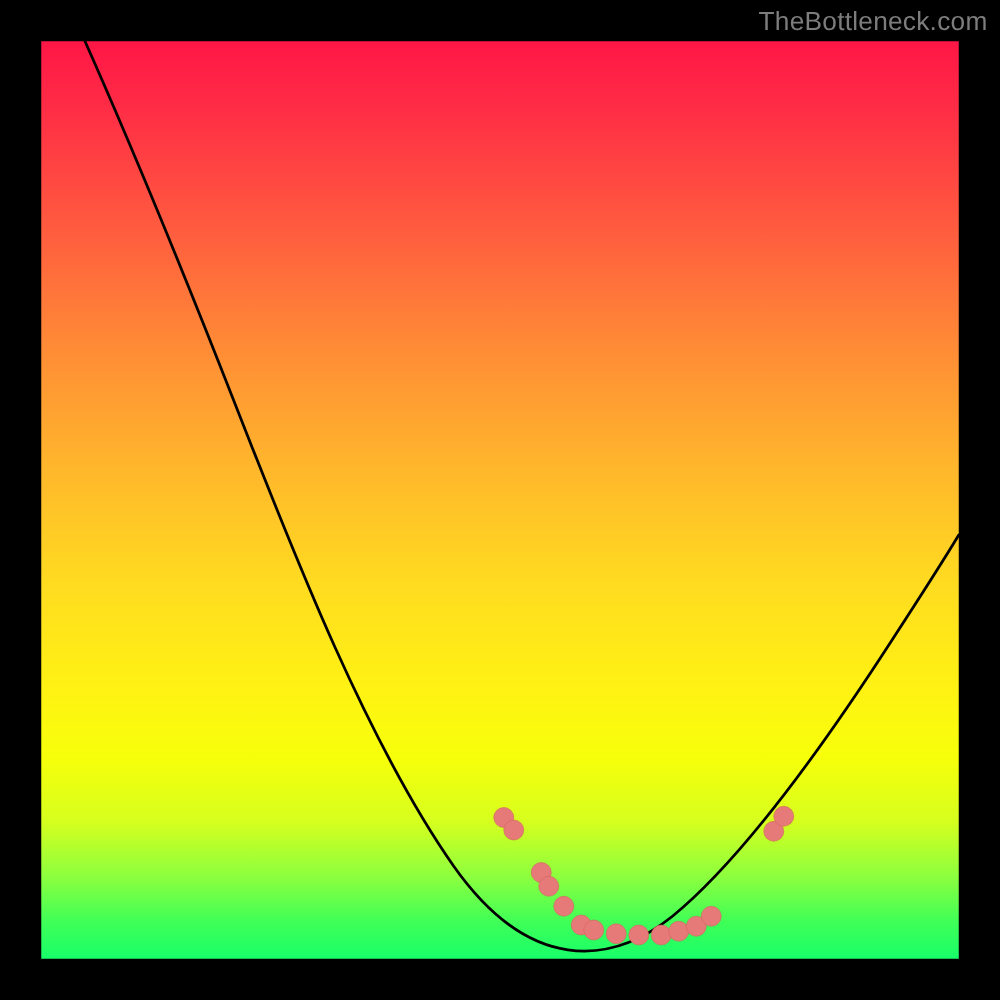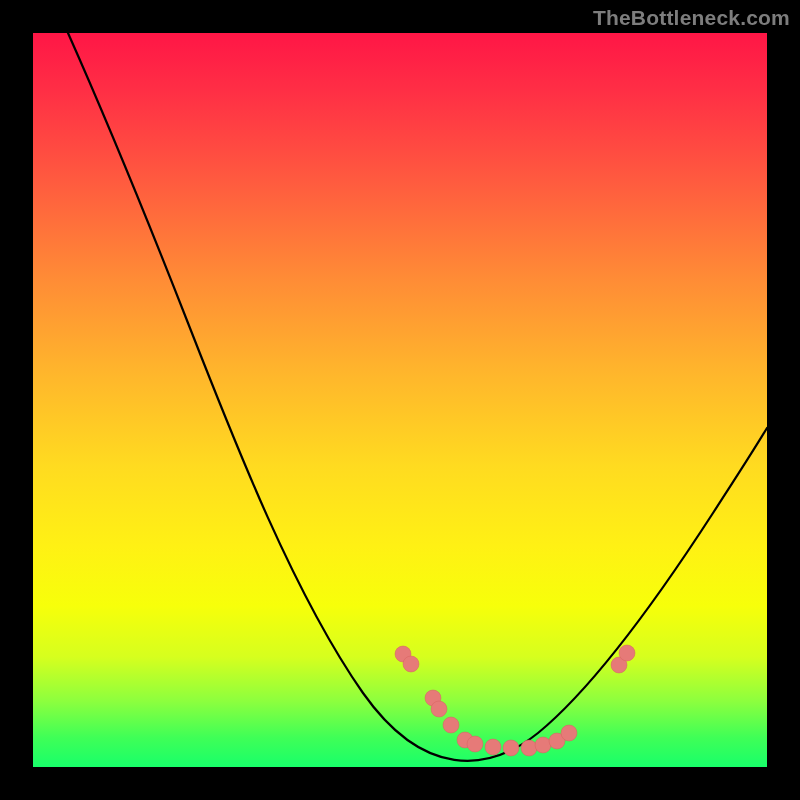--- a/index.html
+++ b/index.html
@@ -42,21 +42,21 @@
       #18ff6a 100%
     );
   }
   .watermark {
     position: absolute;
     top: 6px;
     right: 10px;
     color: #7d7d7d;
     font-size: 21px;
     letter-spacing: 0.2px;
-    font-weight: 700;
+    font-weight: 400;
   }
   svg.overlay {
     position: absolute;
     left: 33px;
     top: 33px;
     width: 734px;
     height: 734px;
     overflow: visible;
   }
   .curve {

